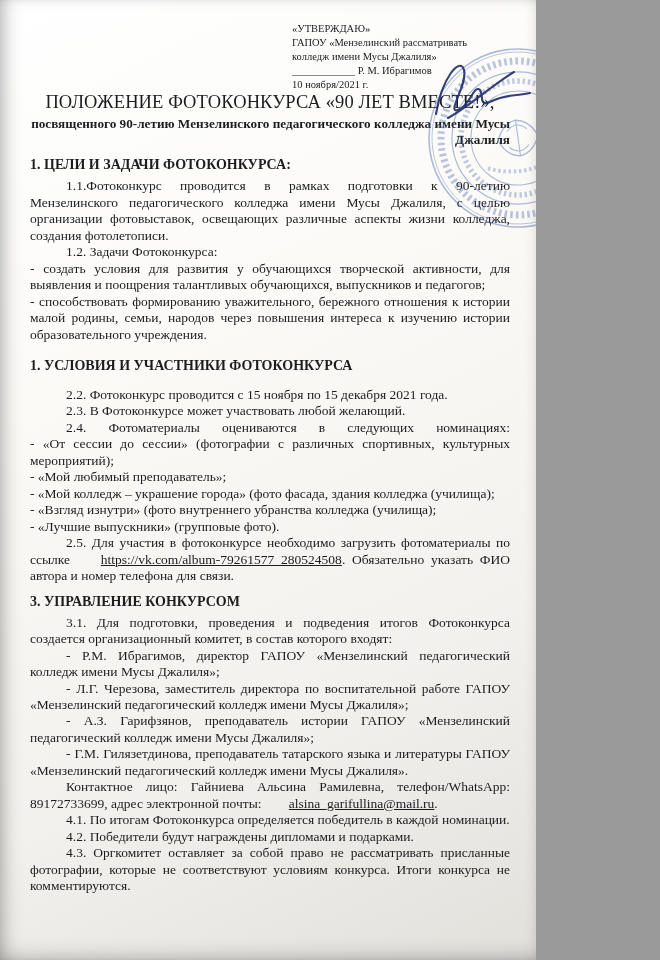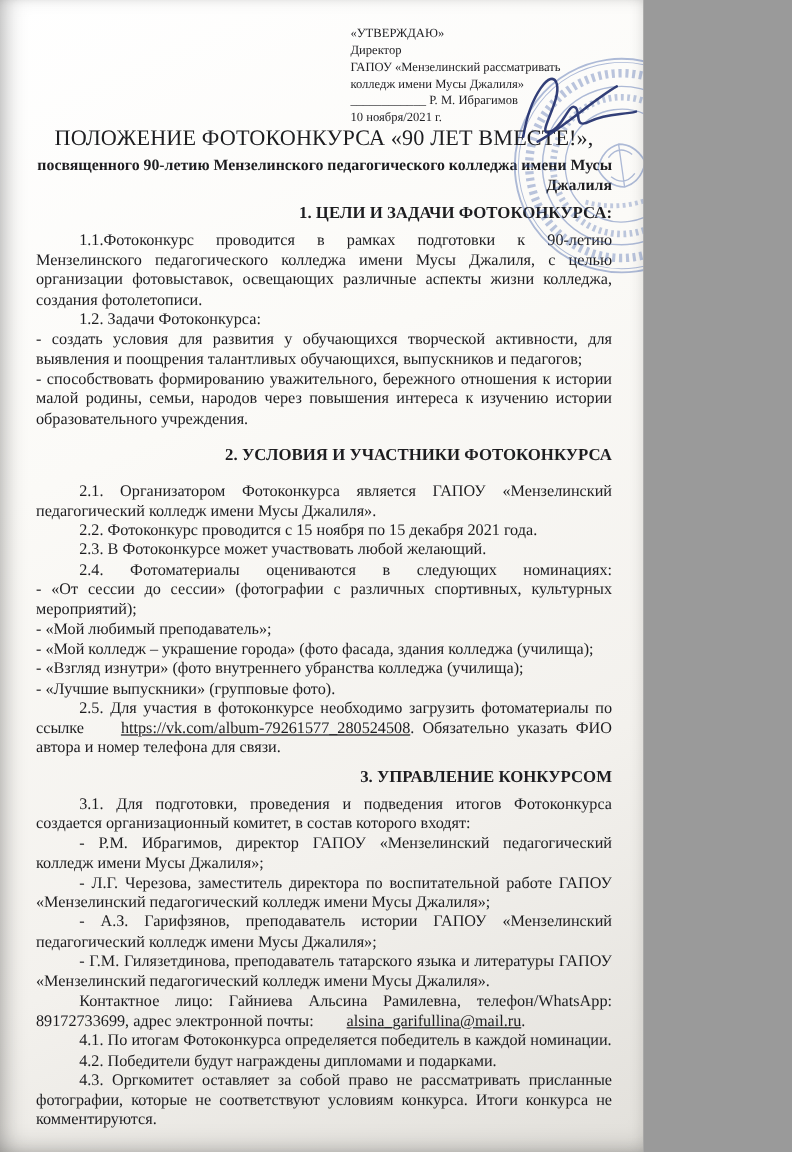--- a/index.html
+++ b/index.html
@@ -26,21 +26,21 @@
     position:relative; z-index:3;
   }
   .approval div { white-space:nowrap; }
 
   .title-main {
     text-align:center; font-size:18.5px; font-weight:normal;
     letter-spacing:0.1px; position:relative; z-index:3;
   }
   .title-sub { text-align:right; font-size:13.2px; font-weight:bold; margin-top:3px; }
 
-  .sec-heading { text-align:right; font-size:14px; font-weight:bold; margin:9px 0 5px; }
+  .sec-heading { text-align:left; font-size:14px; font-weight:bold; margin:9px 0 5px; }
   .sec-heading.big-gap { margin:15px 0 13px; }
 
   p.para { font-size:13.5px; line-height:1.22; text-align:justify; color:#1c1c1f; }
   p.indent { text-indent:36px; }
   p.justify-last { text-align-last:justify; }
 
   .doclink { text-decoration:underline; color:inherit; cursor:pointer;margin-left:24px; }
 
   .stamp {
     position:absolute; left:424px; top:44px; width:188px; height:188px;
@@ -74,38 +74,36 @@
     <g fill="none" stroke="#22306e" stroke-width="2.1" stroke-linecap="round" opacity="0.92">
       <path d="M18,66 C24,30 42,8 46,22 C50,36 28,66 40,62 C52,58 56,36 62,42 C66,47 60,60 74,53 C88,46 100,48 112,45"></path>
       <path d="M30,70 C52,58 78,34 96,24"></path>
     </g>
   </svg>
 
   <div class="paper">
 
     <div class="approval">
       <div>«УТВЕРЖДАЮ»</div>
-      <div>Директор</div>
       <div>ГАПОУ «Мензелинский рассматривать</div>
       <div>колледж имени Мусы Джалиля»</div>
       <div>____________ Р. М. Ибрагимов</div>
       <div>10 ноября/2021 г.</div>
     </div>
 
     <div class="title-main">ПОЛОЖЕНИЕ ФОТОКОНКУРСА «90 ЛЕТ ВМЕСТЕ!»,</div>
     <div class="title-sub">посвященного 90-летию Мензелинского педагогического колледжа имени Мусы Джалиля</div>
 
     <div class="sec-heading">1. ЦЕЛИ И ЗАДАЧИ ФОТОКОНКУРСА:</div>
     <p class="para indent">1.1.Фотоконкурс проводится в рамках подготовки к 90-летию Мензелинского педагогического колледжа имени Мусы Джалиля, с целью организации фотовыставок, освещающих различные аспекты жизни колледжа, создания фотолетописи.</p>
     <p class="para indent">1.2. Задачи Фотоконкурса:</p>
     <p class="para">- создать условия для развития у обучающихся творческой активности, для выявления и поощрения талантливых обучающихся, выпускников и педагогов;</p>
     <p class="para">- способствовать формированию уважительного, бережного отношения к истории малой родины, семьи, народов через повышения интереса к изучению истории образовательного учреждения.</p>
 
-    <div class="sec-heading big-gap">2. УСЛОВИЯ И УЧАСТНИКИ ФОТОКОНКУРСА</div>
-    <p class="para indent">2.1. Организатором Фотоконкурса является ГАПОУ «Мензелинский педагогический колледж имени Мусы Джалиля».</p>
+    <div class="sec-heading big-gap">1. УСЛОВИЯ И УЧАСТНИКИ ФОТОКОНКУРСА</div>
     <p class="para indent">2.2. Фотоконкурс проводится с 15 ноября по 15 декабря 2021 года.</p>
     <p class="para indent">2.3. В Фотоконкурсе может участвовать любой желающий.</p>
     <p class="para indent justify-last">2.4. Фотоматериалы оцениваются в следующих номинациях:</p>
     <p class="para">- «От сессии до сессии» (фотографии с различных спортивных, культурных мероприятий);</p>
     <p class="para">- «Мой любимый преподаватель»;</p>
     <p class="para">- «Мой колледж – украшение города» (фото фасада, здания колледжа (училища);</p>
     <p class="para">- «Взгляд изнутри» (фото внутреннего убранства колледжа (училища);</p>
     <p class="para">- «Лучшие выпускники» (групповые фото).</p>
     <p class="para indent"><span>2.5. Для участия в фотоконкурсе необходимо загрузить фотоматериалы по ссылке </span><a class="doclink">https://vk.com/album-79261577_280524508</a><span>. Обязательно указать ФИО автора и номер телефона для связи.</span></p>
 

